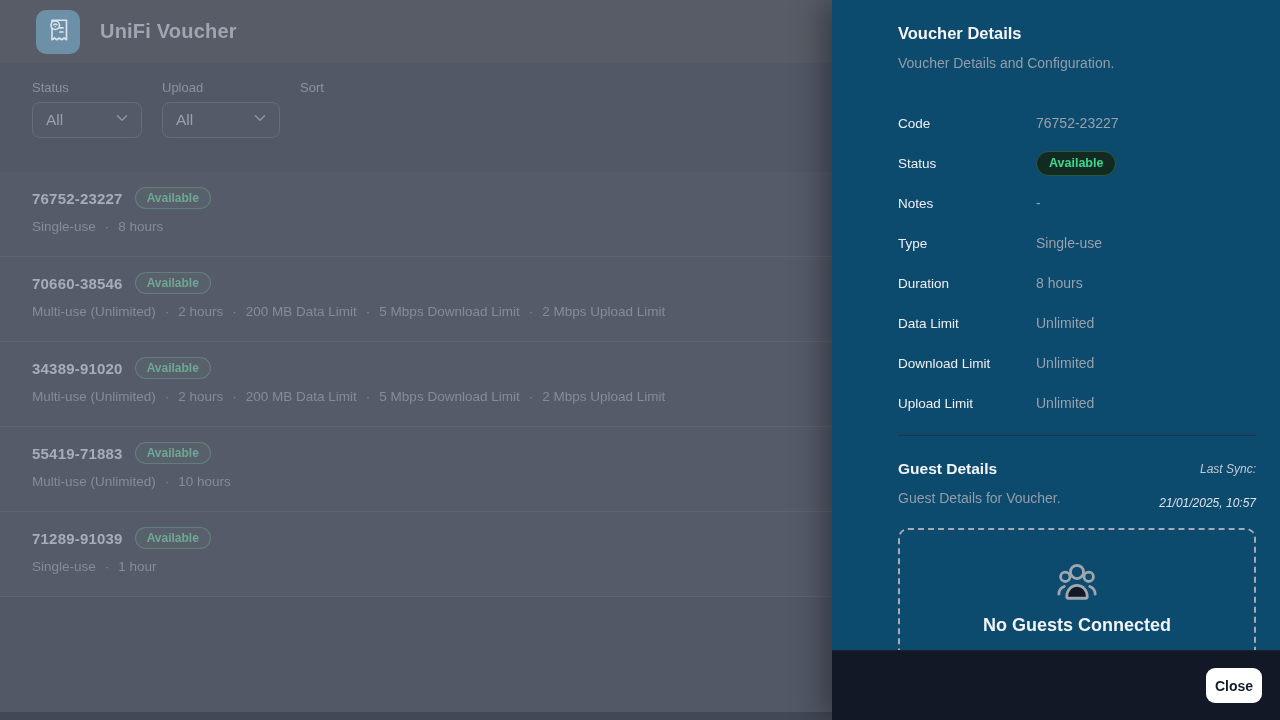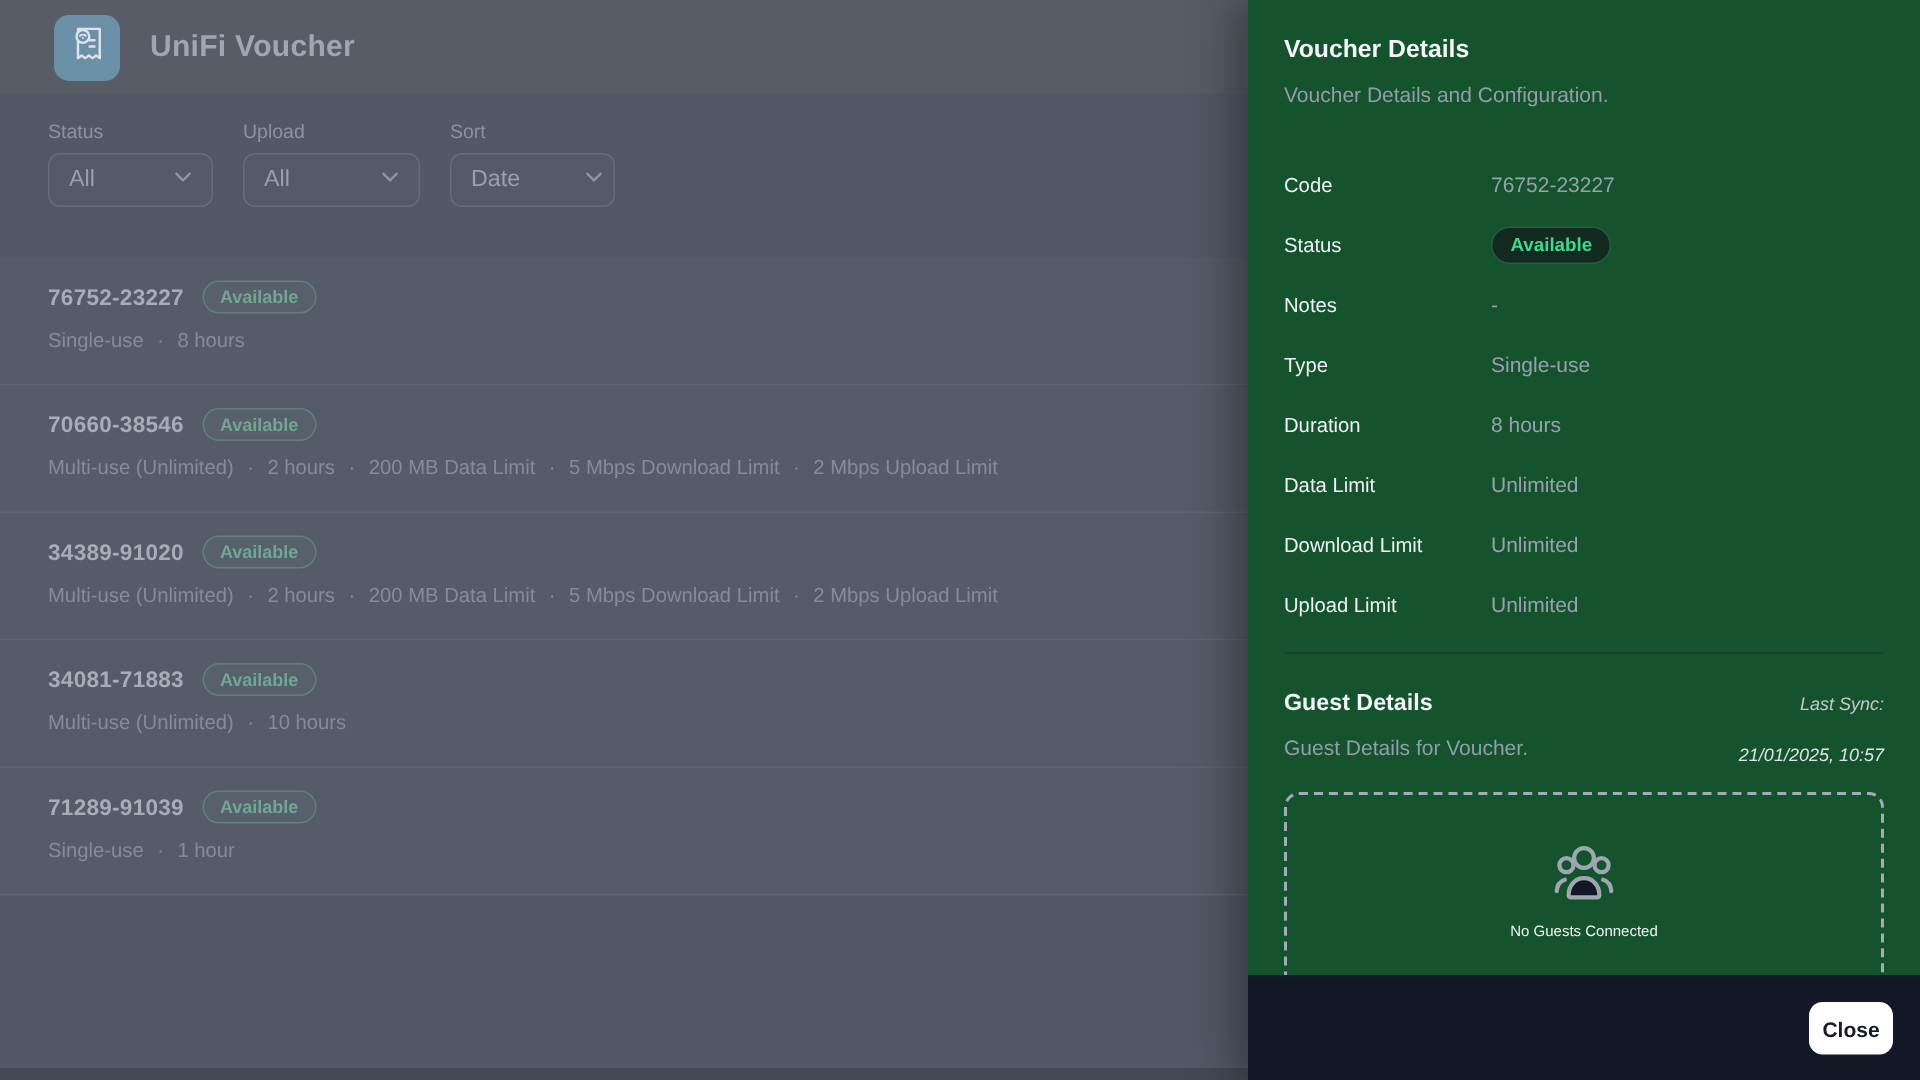--- a/index.html
+++ b/index.html
@@ -58,22 +58,23 @@
   .vsub .sep { margin:0 9px; color:#858c99; }
 
   .bottom-strip {
     position:absolute; left:0; bottom:0; width:100%; height:8px;
     background:#424854;
   }
 
   
   .panel {
     position:absolute; top:0; right:0; width:448px; height:720px;
-    background:#14532d; z-index:10; overflow:hidden;
+    background:#0c4a6e; z-index:10; overflow:hidden;
     box-shadow:-10px 0 28px rgba(0,0,0,0.35);
+    padding-left:42px;
   }
   .panel-body { padding:24px 24px 0; }
   .panel-title { font-size:16.5px; font-weight:bold; color:#f4f5f7; }
   .panel-subtitle { margin-top:12px; font-size:14px; color:#959da9; }
 
   .fields { margin-top:32px; }
   .frow { display:flex; align-items:center; min-height:40px; }
   .flabel { width:138px; font-size:13.5px; font-weight:normal; color:#eef0f3; }
   .fvalue { font-size:14px; color:#99a1ad; }
   .status-badge {
@@ -90,21 +91,21 @@
   .last-sync { text-align:right; font-style:italic; margin-top:2px; }
   .last-sync-label { font-size:12px; color:#c3c9d2; }
   .last-sync-value { font-size:12px; color:#dfe3e9; margin-top:20px; }
 
   .guest-box {
     margin-top:18px; height:175px;
     border:2px dashed #a5abb6; border-radius:10px;
     display:flex; flex-direction:column; align-items:center;
     padding-top:32px;
   }
-  .no-guests { margin-top:9px; font-size:10px; font-weight:normal; color:#f1f3f5;text-align:center; }
+  .no-guests { margin-top:9px; font-size:18px; font-weight:bold; color:#f1f3f5;text-align:center; }
 
   .panel-footer {
     position:absolute; left:0; right:0; bottom:0; height:70px;
     background:#121826; border-top:1px solid rgba(255,255,255,0.035);
     display:flex; align-items:center; justify-content:flex-end;
     padding-right:18px; z-index:11;
   }
   .close-btn {
     width:56px; height:35px; background:#ffffff; color:#141b29;
     border:none; border-radius:9px; font-family:inherit;
@@ -149,28 +150,20 @@
         <span class="sel-value">All</span>
         <span>
           <svg width="18" height="18" viewBox="0 0 24 24" fill="none" stroke="#8f95a2" stroke-width="2" stroke-linecap="round" stroke-linejoin="round">
               <path d="M6 9l6 6 6-6"></path>
             </svg>
         </span>
       </div>
     </div>
     <div class="filter-group">
       <span class="filter-label">Sort</span>
-      <div class="filter-select w110">
-        <span class="sel-value">Date</span>
-        <span>
-          <svg width="18" height="18" viewBox="0 0 24 24" fill="none" stroke="#8f95a2" stroke-width="2" stroke-linecap="round" stroke-linejoin="round">
-              <path d="M6 9l6 6 6-6"></path>
-            </svg>
-        </span>
-      </div>
     </div>
   </section>
 
   <main class="vlist">
   <div class="vrow">
     <div class="vrow-top">
       <span class="vcode">76752-23227</span>
       <span class="vbadge">Available</span>
     </div>
     <div class="vsub">
@@ -211,21 +204,21 @@
           <span>200 MB Data Limit</span>
           <span class="sep">·</span>
           <span>5 Mbps Download Limit</span>
           <span class="sep">·</span>
           <span>2 Mbps Upload Limit</span>
         </div>
   </div>
 
   <div class="vrow">
     <div class="vrow-top">
-      <span class="vcode">34081-71883</span>
+      <span class="vcode">55419-71883</span>
       <span class="vbadge">Available</span>
     </div>
     <div class="vsub">
           <span>Multi-use (Unlimited)</span>
           <span class="sep">·</span>
           <span>10 hours</span>
         </div>
   </div>
 
   <div class="vrow">

